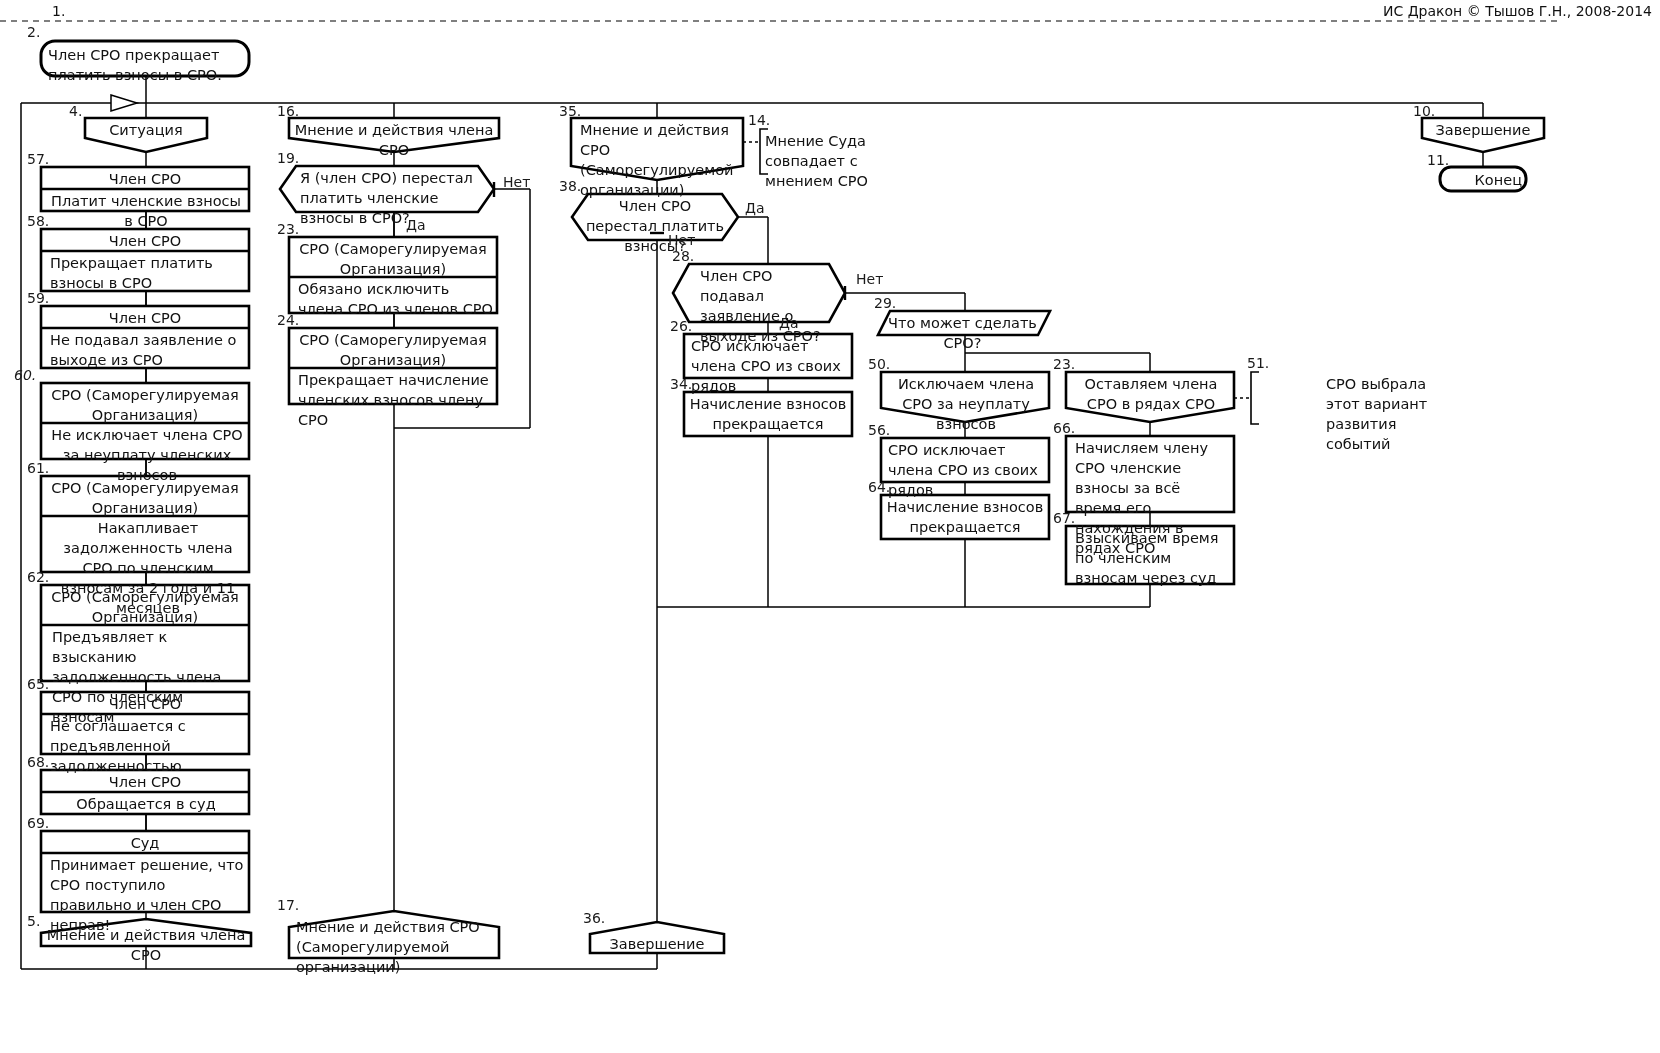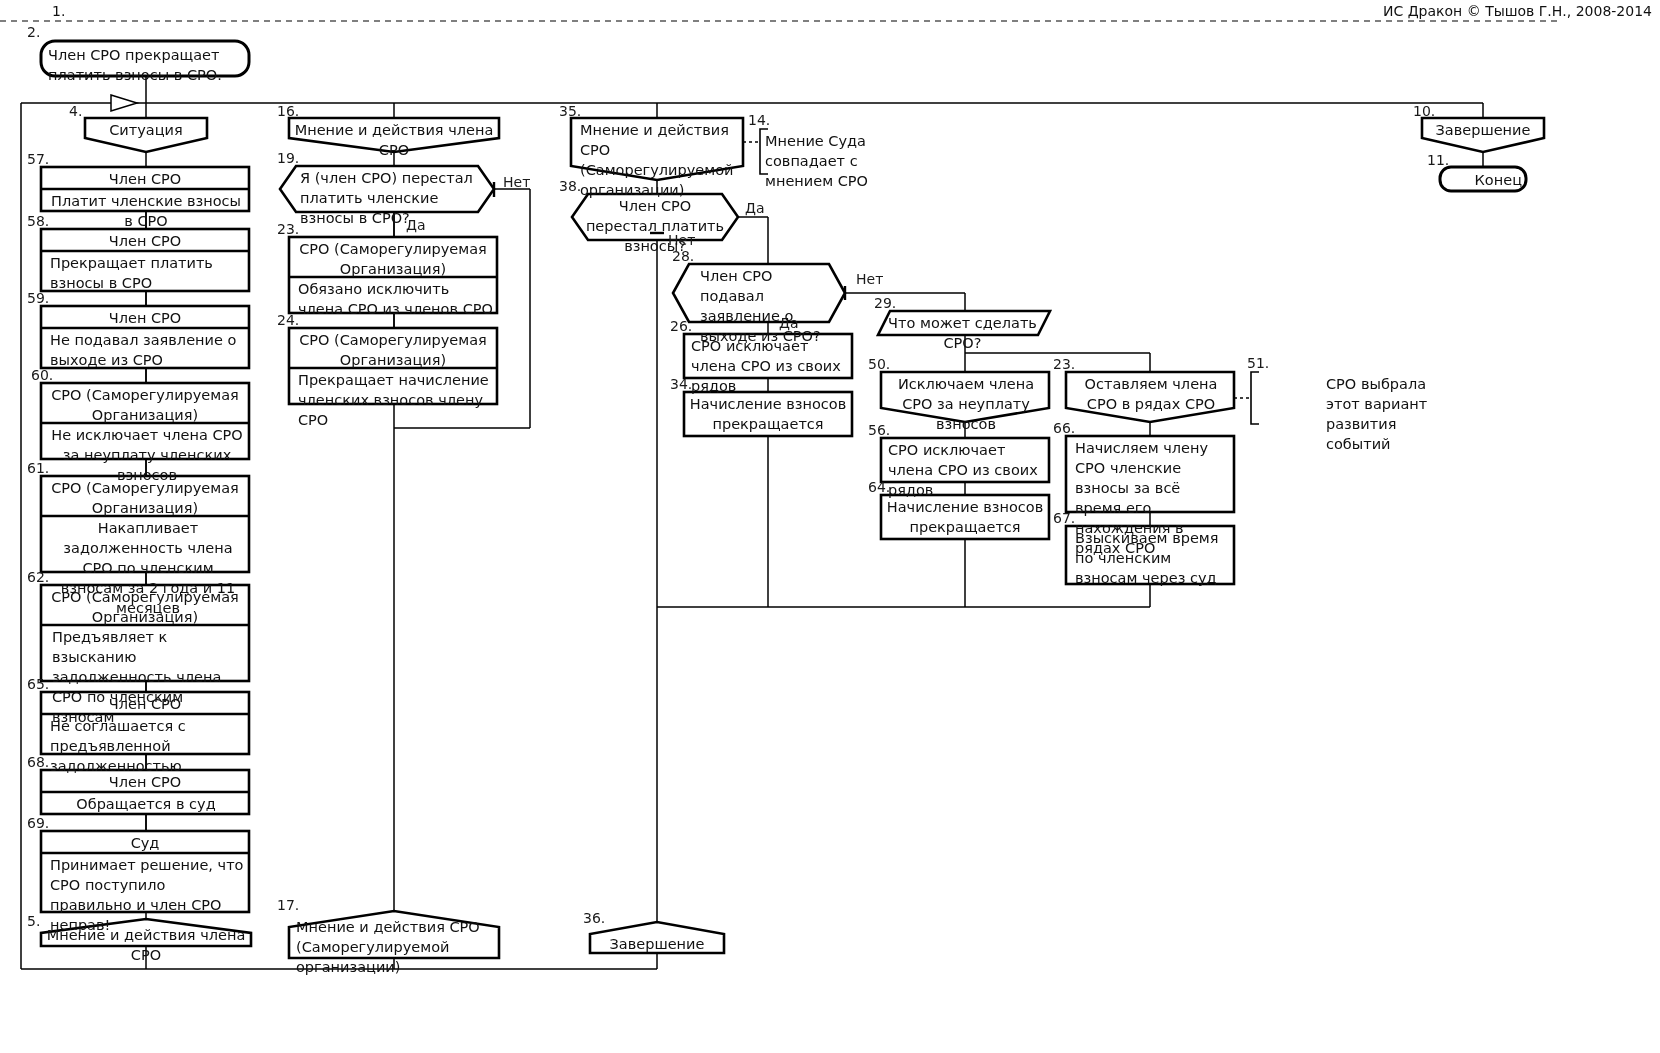--- a/index.html
+++ b/index.html
@@ -180,21 +180,21 @@
 
   <path class="st" d="M590,953 v-19 l67,-12 l67,12 v19 z"></path>
 
 </svg>
 
 <div class="lbl" style="left:27px;top:25px;">2.</div>
 <div class="lbl" style="left:69px;top:104px;">4.</div>
 <div class="lbl" style="left:27px;top:152px;">57.</div>
 <div class="lbl" style="left:27px;top:214px;">58.</div>
 <div class="lbl" style="left:27px;top:291px;">59.</div>
-<div class="lbl" style="left:31px;top:368px;">60.</div>
+<div class="lbl" style="left:14px;top:368px;font-style:italic;">60.</div>
 <div class="lbl" style="left:27px;top:461px;text-align:center;">61.</div>
 <div class="lbl" style="left:27px;top:570px;">62.</div>
 <div class="lbl" style="left:27px;top:677px;">65.</div>
 <div class="lbl" style="left:27px;top:755px;">68.</div>
 <div class="lbl" style="left:27px;top:816px;">69.</div>
 <div class="lbl" style="left:27px;top:914px;">5.</div>
 
 <div class="lbl" style="left:277px;top:104px;">16.</div>
 <div class="lbl" style="left:277px;top:151px;">19.</div>
 <div class="lbl" style="left:277px;top:222px;">23.</div>

